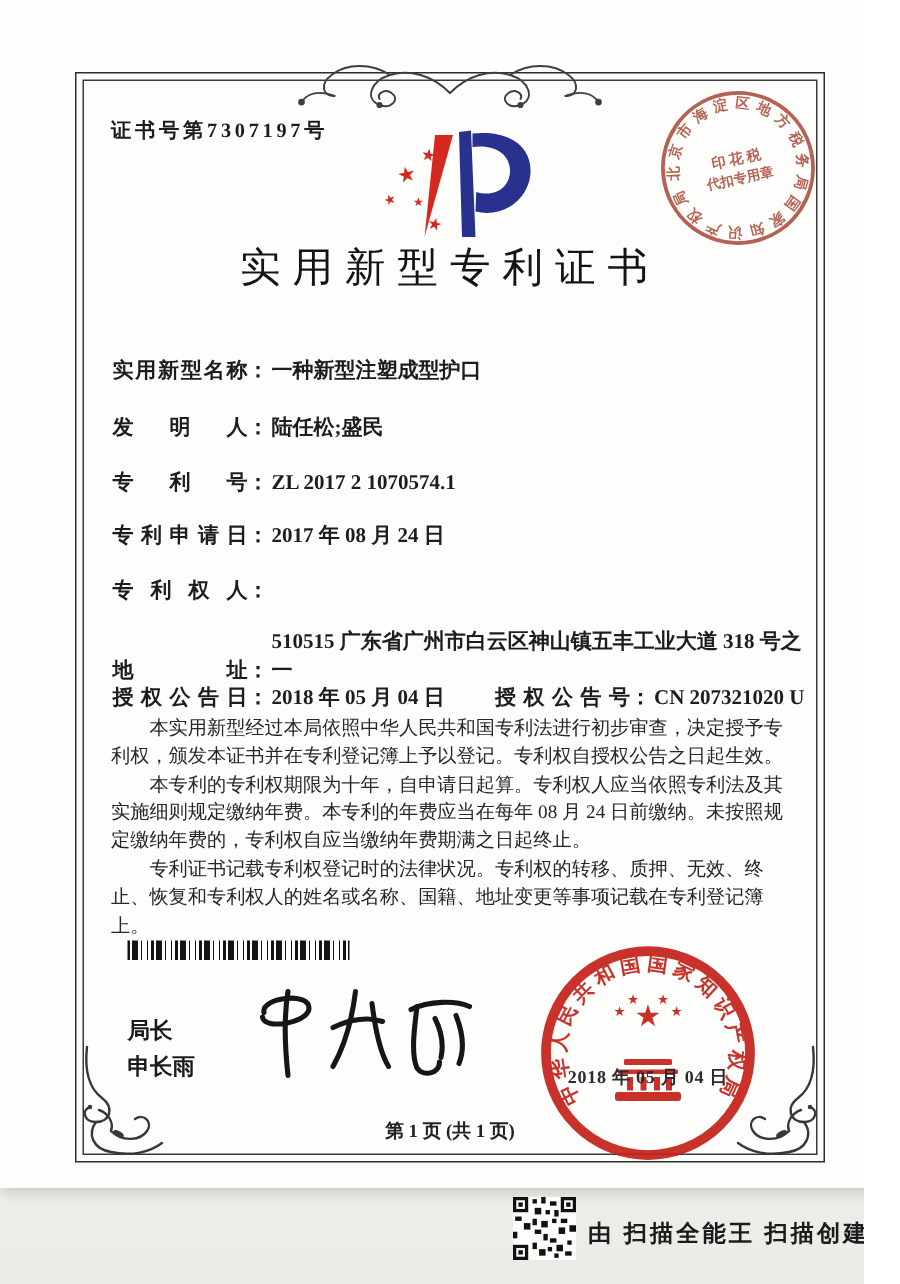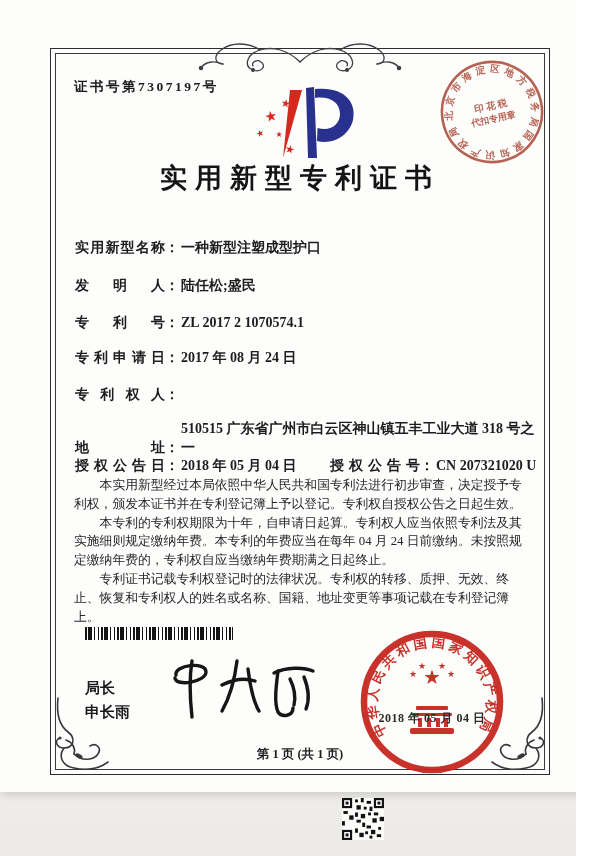--- a/index.html
+++ b/index.html
@@ -8,21 +8,21 @@
     background:linear-gradient(180deg,#fbfaf8 0%,#f7f6f3 70%,#eceae6 100%);}
   .paper{position:absolute;left:0;top:0;width:588px;height:792px;
     background:#fdfdfb;box-shadow:2px 3px 8px rgba(0,0,0,.15);}
   .edge-shadow{position:absolute;left:581px;top:88px;width:4px;height:600px;border-radius:2px;
     background:linear-gradient(180deg,rgba(70,70,70,0),rgba(75,72,70,.55) 8%,rgba(75,72,70,.45) 92%,rgba(70,70,70,0));}
   .frame-outer{position:absolute;left:50px;top:48px;width:498px;height:725px;border:1.6px solid #2d2d2f;}
   .frame-inner{position:absolute;left:4px;top:4px;right:4px;bottom:4px;border:1px solid #3a3a3c;}
   .cert-no{position:absolute;left:74px;top:78px;font-size:13.5px;font-weight:600;letter-spacing:2.5px;color:#1c1c1e;}
   .logo{position:absolute;left:238px;top:86px;}
   .title{position:absolute;left:0;top:160px;width:600px;text-align:center;
-    font-size:27px;font-weight:700;letter-spacing:8px;color:#141416;}
+    font-size:27px;font-weight:400;letter-spacing:8px;color:#141416;}
   .frow{position:absolute;left:75px;width:462px;font-size:14px;font-weight:600;color:#1d1d1f;display:flex;align-items:flex-end;line-height:19px;}
   .flabel{display:inline-block;width:90px;text-align:justify;text-align-last:justify;flex:0 0 90px;}
   .fcolon{flex:0 0 16px;}
   .fvalue{flex:1 1 auto;}
   .frow2{position:absolute;font-size:14px;font-weight:600;color:#1d1d1f;display:flex;line-height:19px;}
   .paras{position:absolute;left:74px;top:476px;width:452px;color:#26262a;}
   .paras p{margin:0;text-indent:2em;font-size:12.8px;line-height:18.8px;font-weight:500;}
   .barcode{position:absolute;left:85px;top:627px;width:148px;height:13px;
     background:repeating-linear-gradient(90deg,#141414 0 2px,#fdfdfb 2px 3px,#141414 3px 7px,#fdfdfb 7px 9px,#141414 9px 10px,#fdfdfb 10px 13px,#141414 13px 14px,#fdfdfb 14px 16px);}
   .director{position:absolute;left:85px;top:676px;font-family:"Liberation Sans","DejaVu Sans",sans-serif;
@@ -154,21 +154,21 @@
       <span class="fvalue">2018 年 05 月 04 日</span>
   </div>
   <div class="frow2" style="left:330px;top:456px;width:210px;">
     <span class="flabel">授权公告号</span>
       <span class="fcolon">：</span>
       <span class="fvalue">CN 207321020 U</span>
   </div>
 
   <div class="paras">
     <p>本实用新型经过本局依照中华人民共和国专利法进行初步审查，决定授予专利权，颁发本证书并在专利登记簿上予以登记。专利权自授权公告之日起生效。</p>
-    <p>本专利的专利权期限为十年，自申请日起算。专利权人应当依照专利法及其实施细则规定缴纳年费。本专利的年费应当在每年 04 月 24 日前缴纳。未按照规定缴纳年费的，专利权自应当缴纳年费期满之日起终止。</p>
+    <p>本专利的专利权期限为十年，自申请日起算。专利权人应当依照专利法及其实施细则规定缴纳年费。本专利的年费应当在每年 08 月 24 日前缴纳。未按照规定缴纳年费的，专利权自应当缴纳年费期满之日起终止。</p>
     <p>专利证书记载专利权登记时的法律状况。专利权的转移、质押、无效、终止、恢复和专利权人的姓名或名称、国籍、地址变更等事项记载在专利登记簿上。</p>
   </div>
 
   <div class="barcode"></div>
 
   <div class="director">
     <div>局长</div>
     <div>申长雨</div>
   </div>
 
@@ -252,14 +252,15 @@
           <rect x="1.5" y="1.5" width="4" height="4"></rect>
           <rect x="23.5" y="1.5" width="4" height="4"></rect>
           <rect x="1.5" y="23.5" width="4" height="4"></rect>
         </g>
       <g fill="#111">
           <rect x="2.5" y="2.5" width="2" height="2"></rect>
           <rect x="24.5" y="2.5" width="2" height="2"></rect>
           <rect x="2.5" y="24.5" width="2" height="2"></rect>
         </g>
     </svg>
+    <div class="scan-text">由 扫描全能王 扫描创建</div>
   </div>
 </div>
 
 </body></html>

